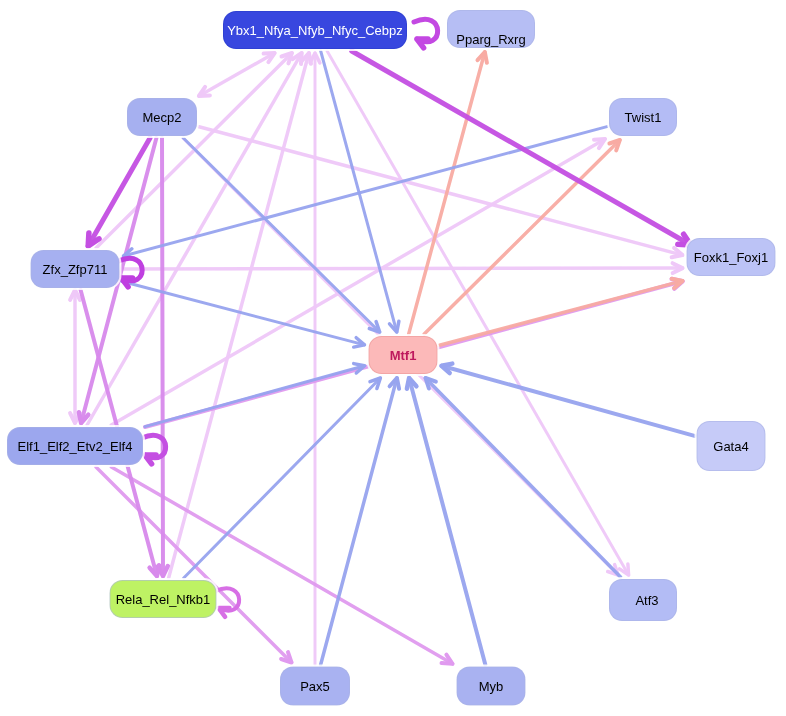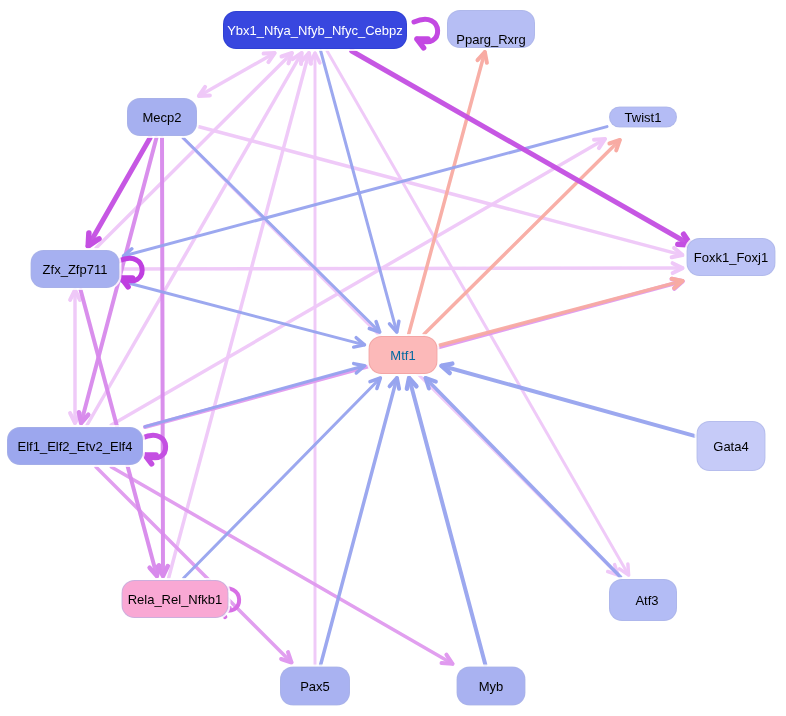--- a/index.html
+++ b/index.html
@@ -181,39 +181,39 @@
 
 <div class="node" style="left: 315px; top: 30px; width: 184px; height: 38px; background: rgb(56, 71, 223); color: rgb(255, 255, 255); border-color: rgba(40, 60, 200, 0.55);">
       <span class="node-label">Ybx1_Nfya_Nfyb_Nfyc_Cebpz</span>
     </div>
     <div class="node" style="left: 491px; top: 29px; width: 88px; height: 38px; background: rgb(182, 190, 244); color: rgb(0, 0, 0); align-items: flex-end;">
       <span class="node-label">Pparg_Rxrg</span>
     </div>
     <div class="node" style="left: 162px; top: 117px; width: 70px; height: 38px; background: rgb(166, 176, 240); color: rgb(0, 0, 0);">
       <span class="node-label">Mecp2</span>
     </div>
-    <div class="node" style="left: 643px; top: 117px; width: 68px; height: 21px; background: rgb(180, 188, 245); color: rgb(0, 0, 0);">
+    <div class="node" style="left: 643px; top: 117px; width: 68px; height: 38px; background: rgb(180, 188, 245); color: rgb(0, 0, 0);">
       <span class="node-label">Twist1</span>
     </div>
     <div class="node" style="left: 75px; top: 269px; width: 89px; height: 38px; background: rgb(166, 176, 240); color: rgb(0, 0, 0);">
       <span class="node-label">Zfx_Zfp711</span>
     </div>
     <div class="node" style="left: 731px; top: 257px; width: 89px; height: 38px; background: rgb(188, 195, 246); color: rgb(0, 0, 0);">
       <span class="node-label">Foxk1_Foxj1</span>
     </div>
-    <div class="node" style="left: 403px; top: 355px; width: 69px; height: 38px; background: rgb(252, 185, 185); color: #0369a1; border-color: rgba(235, 150, 150, 0.55);">
+    <div class="node" style="left: 403px; top: 355px; width: 69px; height: 38px; background: rgb(252, 185, 185); color: #be185d; border-color: rgba(235, 150, 150, 0.55); font-weight: bold;">
       <span class="node-label">Mtf1</span>
     </div>
     <div class="node" style="left: 731px; top: 446px; width: 69px; height: 50px; background: rgb(198, 203, 248); color: rgb(0, 0, 0);">
       <span class="node-label">Gata4</span>
     </div>
     <div class="node" style="left: 75px; top: 446px; width: 136px; height: 38px; background: rgb(156, 167, 238); color: rgb(0, 0, 0);">
       <span class="node-label">Elf1_Elf2_Etv2_Elf4</span>
     </div>
-    <div class="node" style="left: 163px; top: 599px; width: 107px; height: 38px; background: #f9a8d4; color: rgb(0, 0, 0); margin-left: 12px;">
+    <div class="node" style="left: 163px; top: 599px; width: 107px; height: 38px; background: #bef264; color: rgb(0, 0, 0);">
       <span class="node-label">Rela_Rel_Nfkb1</span>
     </div>
     <div class="node" style="left: 643px; top: 600px; width: 68px; height: 42px; background: rgb(179, 188, 245); color: rgb(0, 0, 0); padding-left: 8px;">
       <span class="node-label">Atf3</span>
     </div>
     <div class="node" style="left: 315px; top: 686px; width: 70px; height: 39px; background: rgb(169, 178, 241); color: rgb(0, 0, 0);">
       <span class="node-label">Pax5</span>
     </div>
     <div class="node" style="left: 491px; top: 686px; width: 69px; height: 39px; background: rgb(169, 178, 241); color: rgb(0, 0, 0);">
       <span class="node-label">Myb</span>

